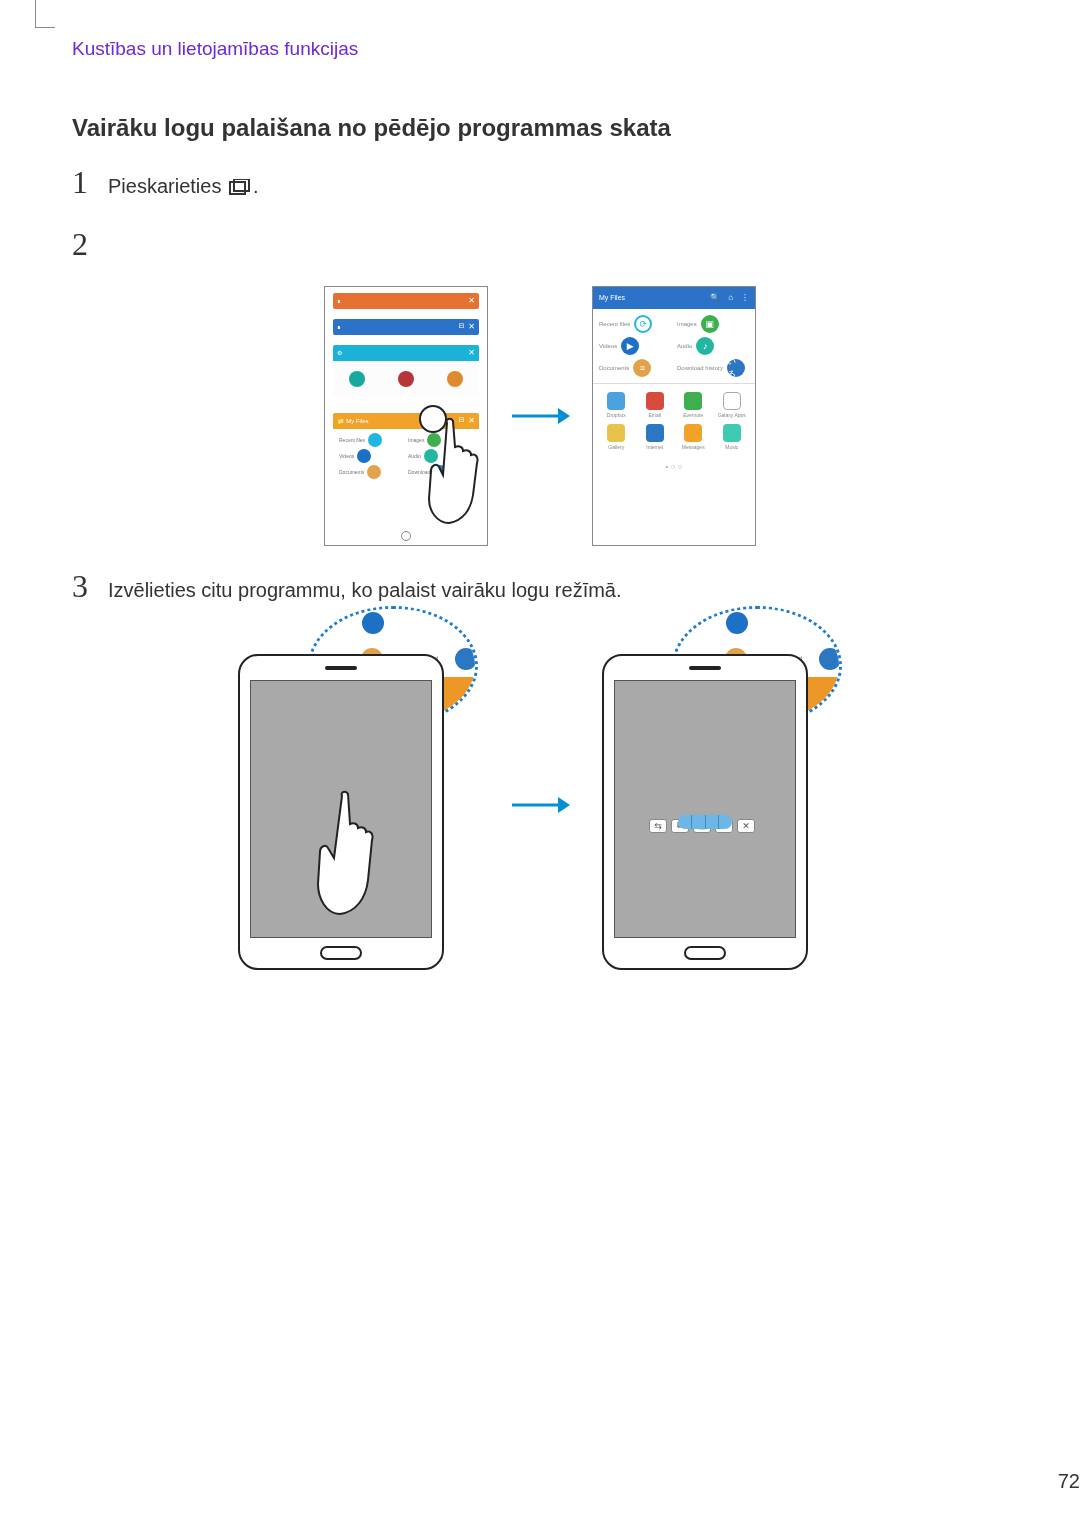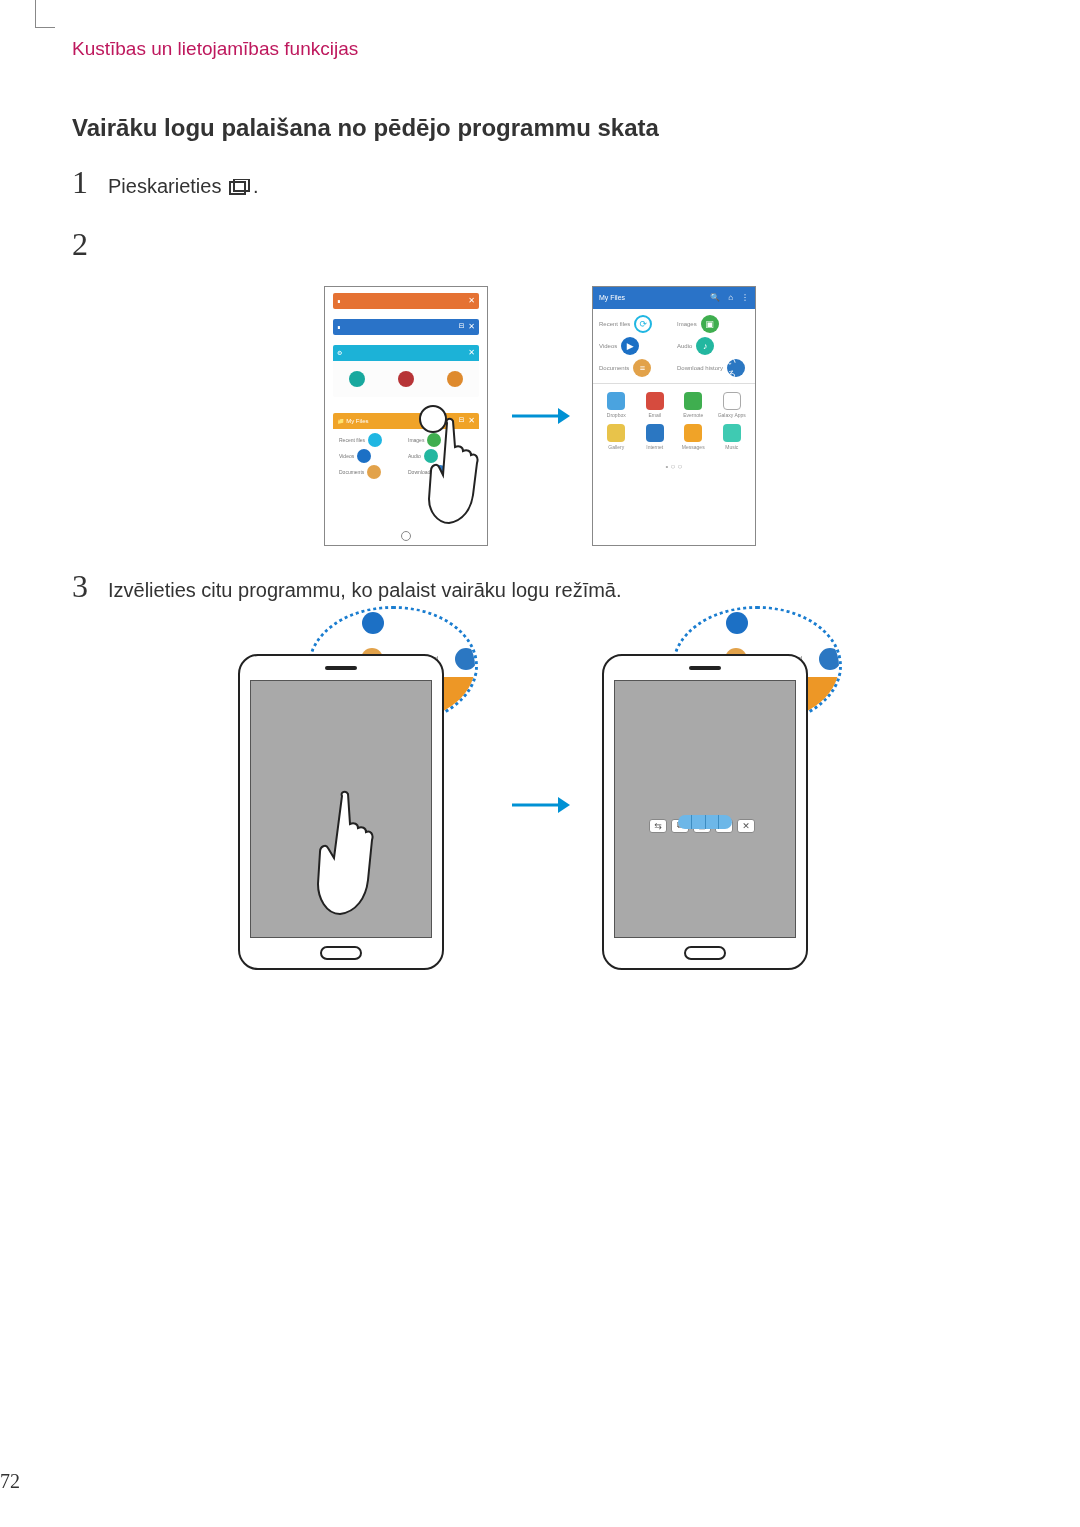--- a/index.html
+++ b/index.html
@@ -18,21 +18,21 @@
     width: 20px;
     height: 28px;
     border-left: 1px solid #888;
     border-bottom: 1px solid #888;
   }
   .content {
     padding: 38px 72px 0 72px;
   }
   .section-header {
     font-size: 19px;
-    color: #be185d;
+    color: #6d28d9;
     margin-bottom: 54px;
   }
   .bold-title {
     font-weight: bold;
     font-size: 24px;
     color: #333;
     margin: 24px 0 24px 0;
   }
   .bold-title.mt { margin-top: 48px; }
   .step-row {
@@ -170,34 +170,34 @@
   .mw-btn { width:18px; height:14px; border:1px solid #888; border-radius:3px; background:#fff; display:flex; align-items:center; justify-content:center; font-size:9px; color:#555; }
   .blue-handle {
     position:absolute; top:134px; left:50%; transform:translateX(-50%);
     width:54px; height:14px; border-radius:8px;
     background:#6db7e8; display:flex;
   }
   .blue-handle span{ flex:1; border-right:1px solid #3d8cc0; }
   .blue-handle span:last-child{ border:none; }
   .page-num {
     position:absolute; bottom:34px; left:0; right:0;
-    text-align:left; font-size:20px; color:#333;font-family:Liberation Serif, serif;
+    text-align:right; font-size:20px; color:#333;
   }
   .x-sym { font-size:8px; }
 </style>
 </head>
 <body>
 
 <div class="top-tab"></div>
 
 <div class="content">
 
   <div class="section-header">Kustības un lietojamības funkcijas</div>
 
-  <div class="bold-title">Vairāku logu palaišana no pēdējo programmu skata</div>
+  <div class="bold-title">Vairāku logu palaišana no pēdējo programmas skata</div>
 
   <div class="step-row">
     <div class="step-num">1</div>
     <div class="step-text">
       <span>Pieskarieties</span>
       <span class="inline-icon">
         <svg width="22" height="16" viewBox="0 0 22 16">
           <rect x="1" y="3" width="15" height="12" fill="none" stroke="#333" stroke-width="2"></rect>
           <rect x="5" y="0" width="15" height="12" fill="none" stroke="#333" stroke-width="2"></rect>
         </svg>

